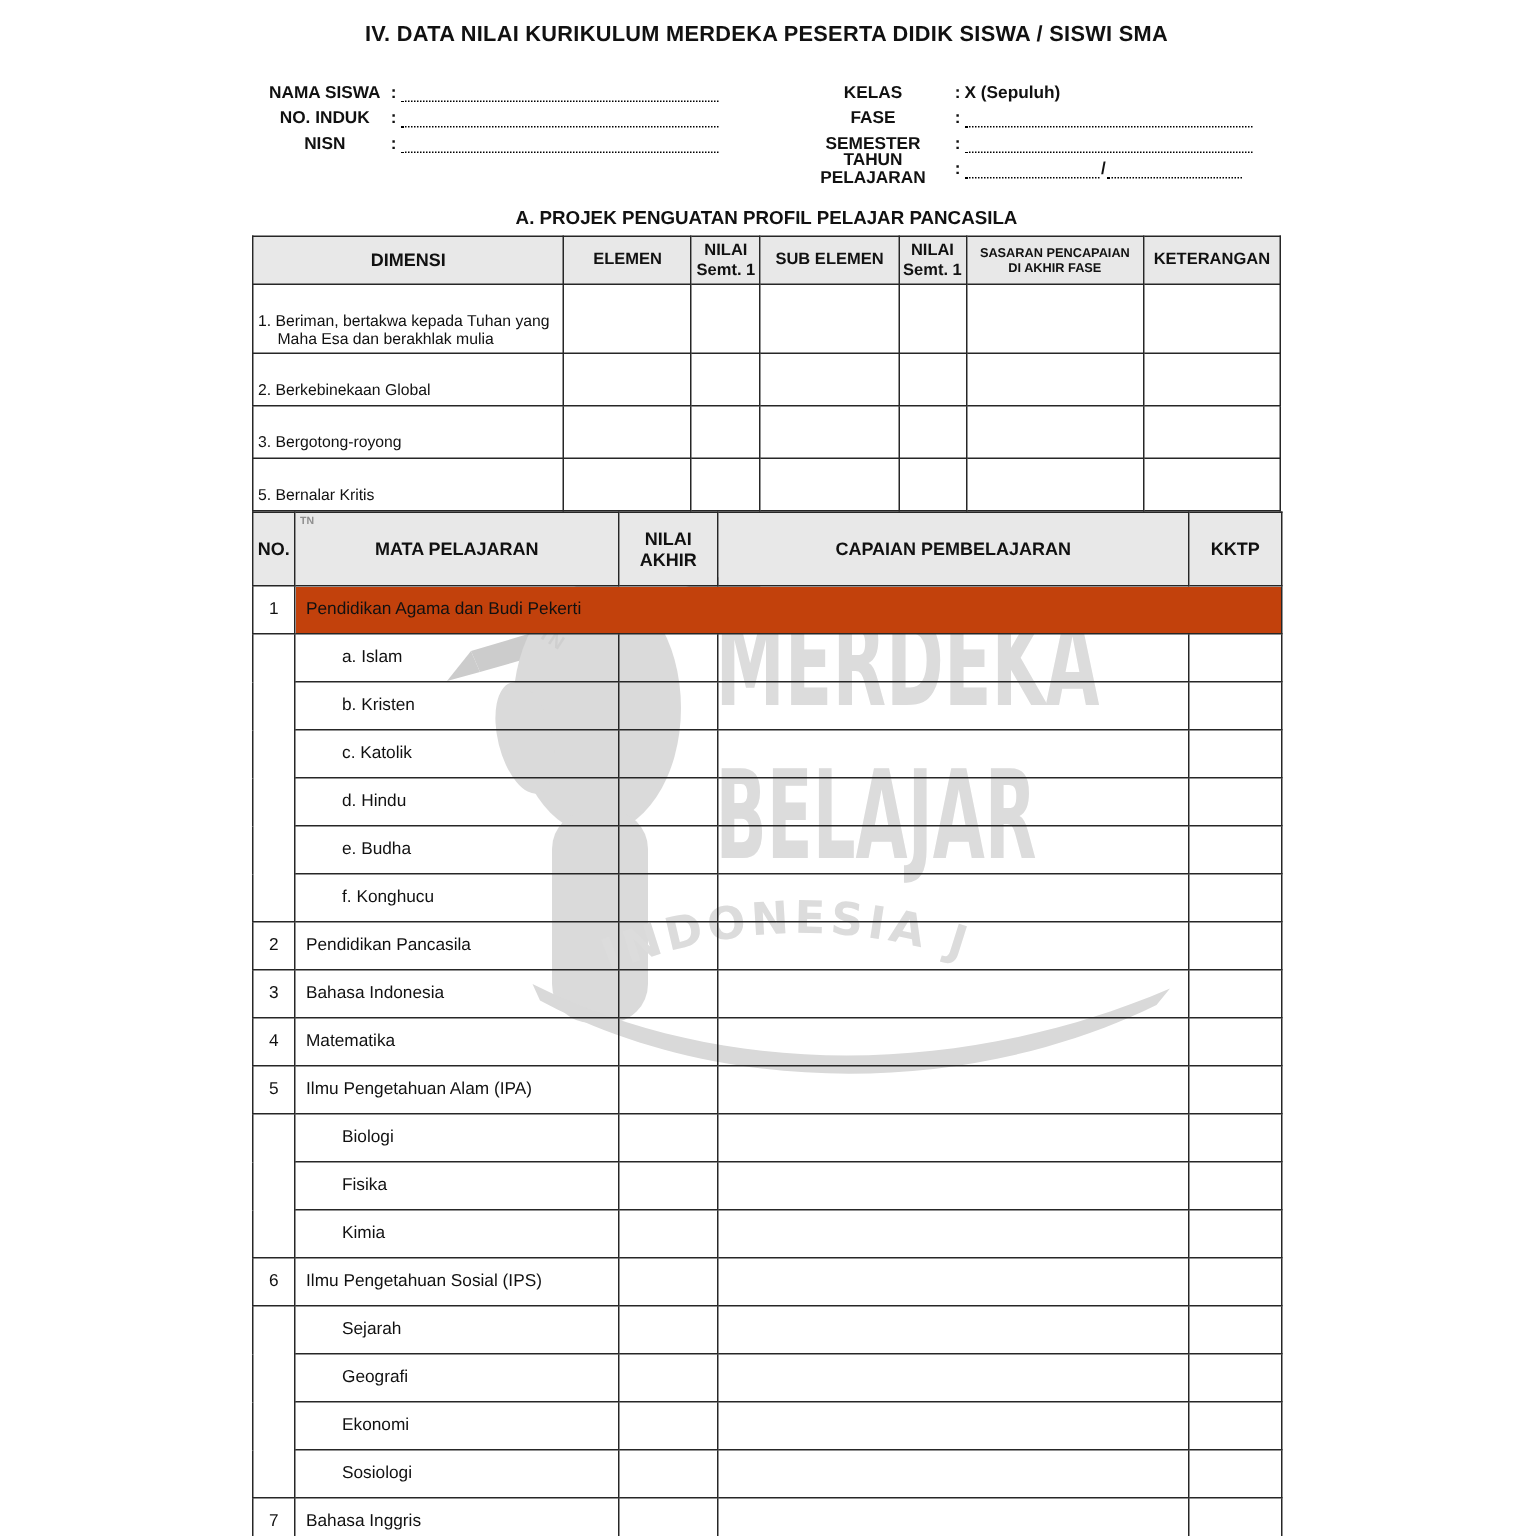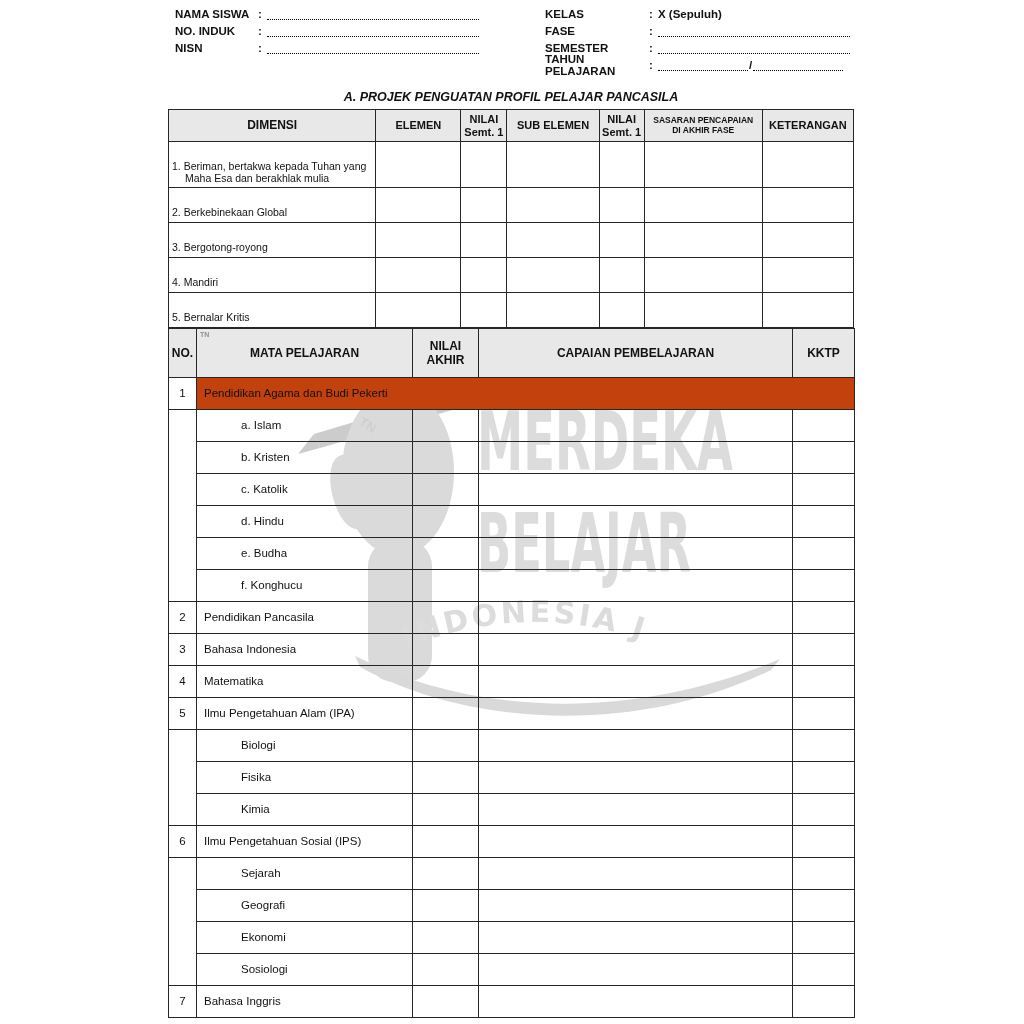--- a/index.html
+++ b/index.html
@@ -6,52 +6,52 @@
   .sheet {
     position:relative; width:1024px; height:1024px; background:#ffffff;
     font-family:"Liberation Sans", sans-serif; color:#111; overflow:hidden;
   }
   
   .watermark { position:absolute; left:280px; top:372px; width:520px; height:360px; z-index:0; }
   
   .content { position:absolute; left:168px; top:0; width:686px; z-index:1; }
   .doc-title { margin-top:15px; text-align:center; font-weight:bold; font-size:14.5px; letter-spacing:0.2px; }
   
-  .info { position:relative; height:72px; margin-top:5px; font-size:11.5px; font-weight:bold; }
+  .info { position:relative; height:72px; margin-top:22px; font-size:11.5px; font-weight:bold;text-align:center; }
   .info-col { position:absolute; top:0; }
   .info-left  { left:7px; }
-  .info-right { left:377px; }
+  .info-right { left:362px; }
   .irow { display:flex; height:17px; align-items:center; }
   .ilabel-l { width:83px; }
   .ilabel-r { width:104px; }
   .icolon { width:9px; }
   .idots { border-bottom:1.6px dotted #000; height:11px; align-self:flex-end; margin-bottom:2px; }
   .idots-l { width:212px; }
   .idots-r { width:192px; }
   .idots-half { width:90px; }
   .islash { font-weight:bold; padding:0 1px; }
   .ivalue { font-weight:bold; }
   
-  .sec-a-title { text-align:center; font-weight:bold; font-size:12.5px; margin:13px 0 5px;font-style:italic; }
+  .sec-a-title { text-align:center; font-weight:bold; font-size:12.5px; margin:13px 0 5px; }
   .sec-b-title { font-weight:bold; font-size:12.5px; margin:10px 0 6px; padding-left:172px; }
   
   table { border-collapse:collapse; width:686px; table-layout:fixed; background:transparent; }
   td, th { border:1.5px solid #262626; padding:0; overflow:hidden; }
   th { background:#e8e8e8; font-weight:bold; text-align:center; vertical-align:middle; }
   .tbl-a th { font-size:11px; line-height:1.15; height:31px; }
   .tbl-a th.big { font-size:12px; }
   .tbl-a th.small { font-size:8.5px; }
   .tbl-a td { height:17px; font-size:10.5px; vertical-align:middle; }
   .tbl-a td.dim { padding:16px 3px 1px 16px; text-indent:-13px; line-height:1.15; }
   .tbl-a tr.tall td { height:28px; }
   .tbl-b th { font-size:12px; line-height:1.2; height:48px; position:relative; }
   .tbl-b td { height:29px; font-size:11.5px; vertical-align:middle; line-height:1.12; }
   .no-cell { text-align:center; }
   .subject { padding:1px 4px 1px 7px; }
-  .subject.sub { padding-left:44px; }
+  .subject.sub { padding-left:31px; }
   .gray { background:#c2410c; }
   .tn-mark { position:absolute; top:2px; left:3px; font-size:7px; font-weight:bold; color:#8f8f8f; line-height:1; }
 </style>
 </head>
 <body>
 
 <div class="sheet">
 
   <div class="watermark">
     <svg width="520" height="360" viewBox="0 0 520 360" xmlns="http://www.w3.org/2000/svg">
@@ -78,20 +78,21 @@
       <text font-size="30" font-weight="bold" fill="#dcdcdc" letter-spacing="3" font-family="DejaVu Sans, sans-serif">
         <textPath href="#arcpath" startOffset="0">INDONESIA JAYA</textPath>
       </text>
 
       <path d="M75,284 C200,347 360,347 500,287 L491,298 C360,362 194,357 80,295 Z" fill="#d9d9d9"></path>
     </svg>
   </div>
 
   <div class="content">
 
+    <div class="doc-title">IV. DATA NILAI KURIKULUM MERDEKA PESERTA DIDIK SISWA / SISWI SMA</div>
 
     <div class="info">
       <div class="info-col info-left">
         <div class="irow">
           <span class="ilabel-l">NAMA SISWA</span>
           <span class="icolon">:</span>
           <span class="idots idots-l"></span>
         </div>
         <div class="irow">
           <span class="ilabel-l">NO. INDUK</span>
@@ -178,29 +179,20 @@
       <tr>
         <td class="dim">3. Bergotong-royong</td>
         <td></td>
             <td></td>
         <td></td>
             <td></td>
         <td></td>
             <td></td>
       </tr>
       <tr>
-        <td class="dim">4. Mandiri</td>
-        <td></td>
-            <td></td>
-        <td></td>
-            <td></td>
-        <td></td>
-            <td></td>
-      </tr>
-      <tr>
         <td class="dim">5. Bernalar Kritis</td>
         <td></td>
             <td></td>
         <td></td>
             <td></td>
         <td></td>
             <td></td>
       </tr>
     </tbody>
       </table>

